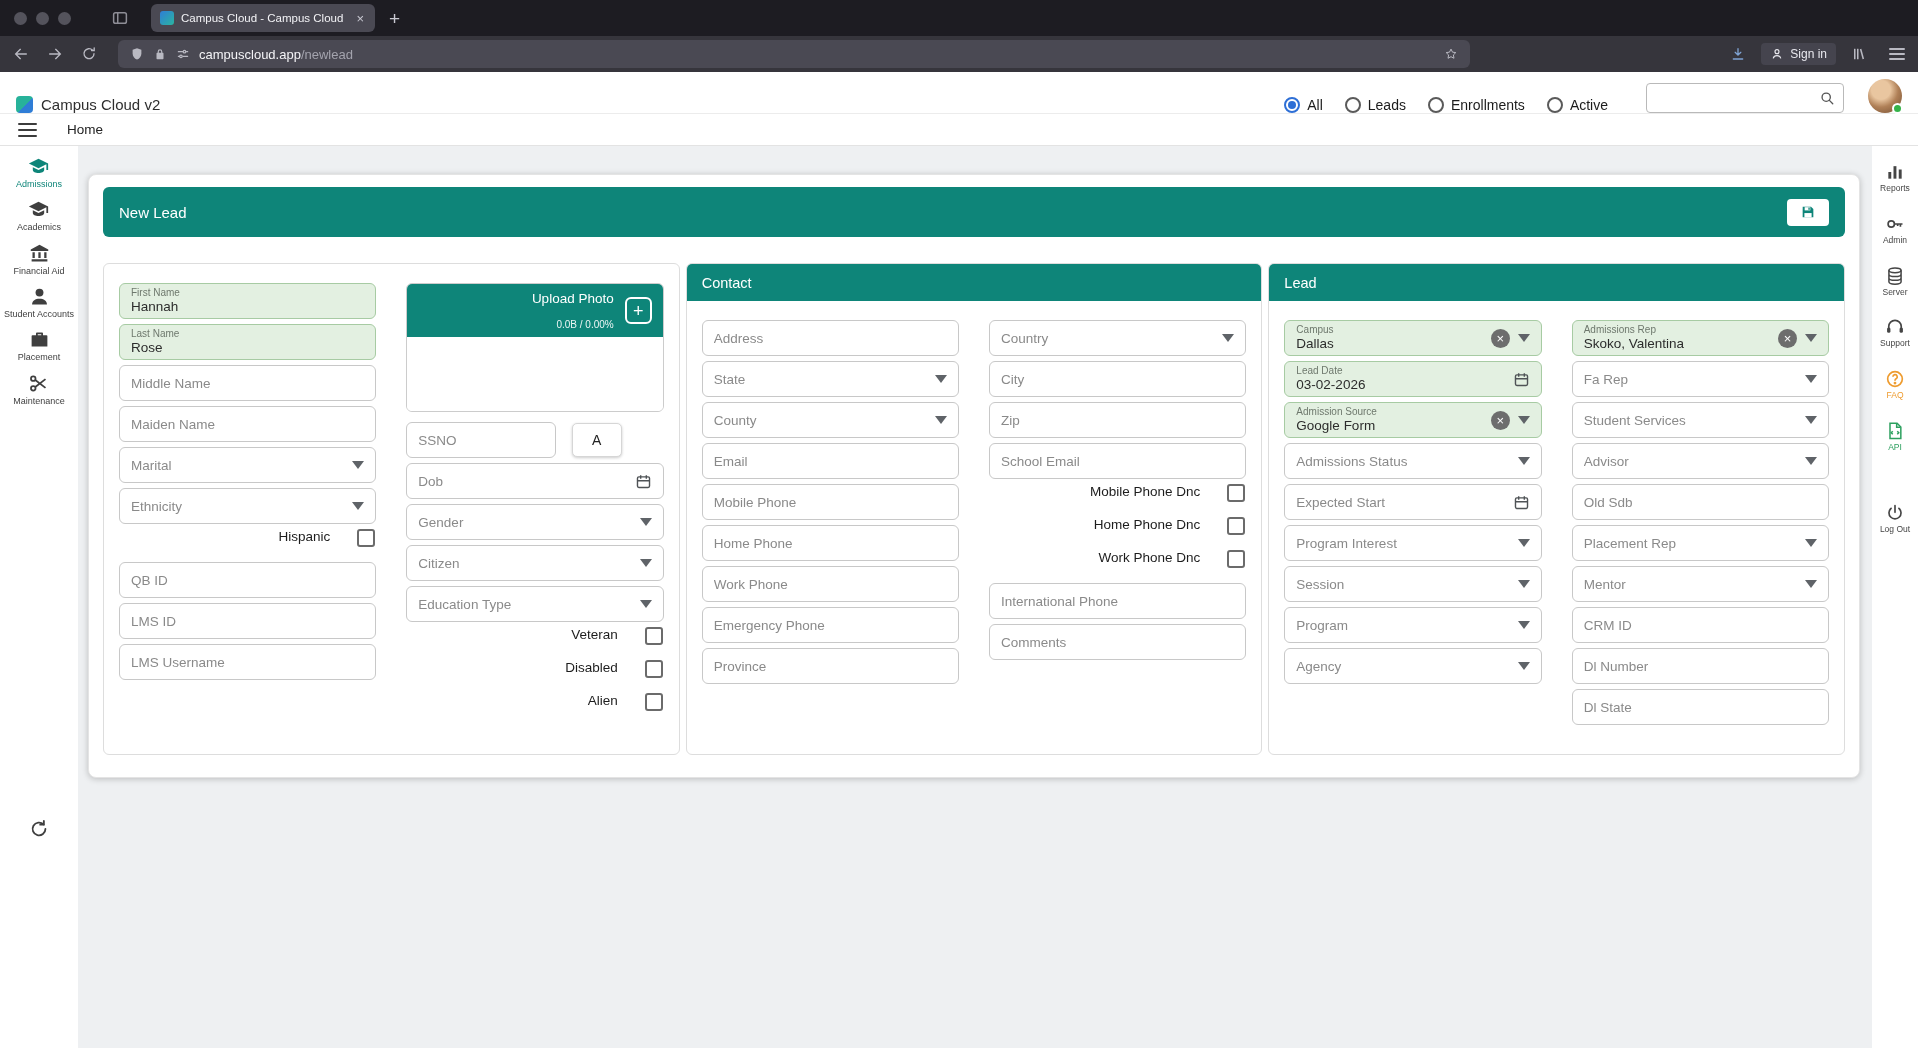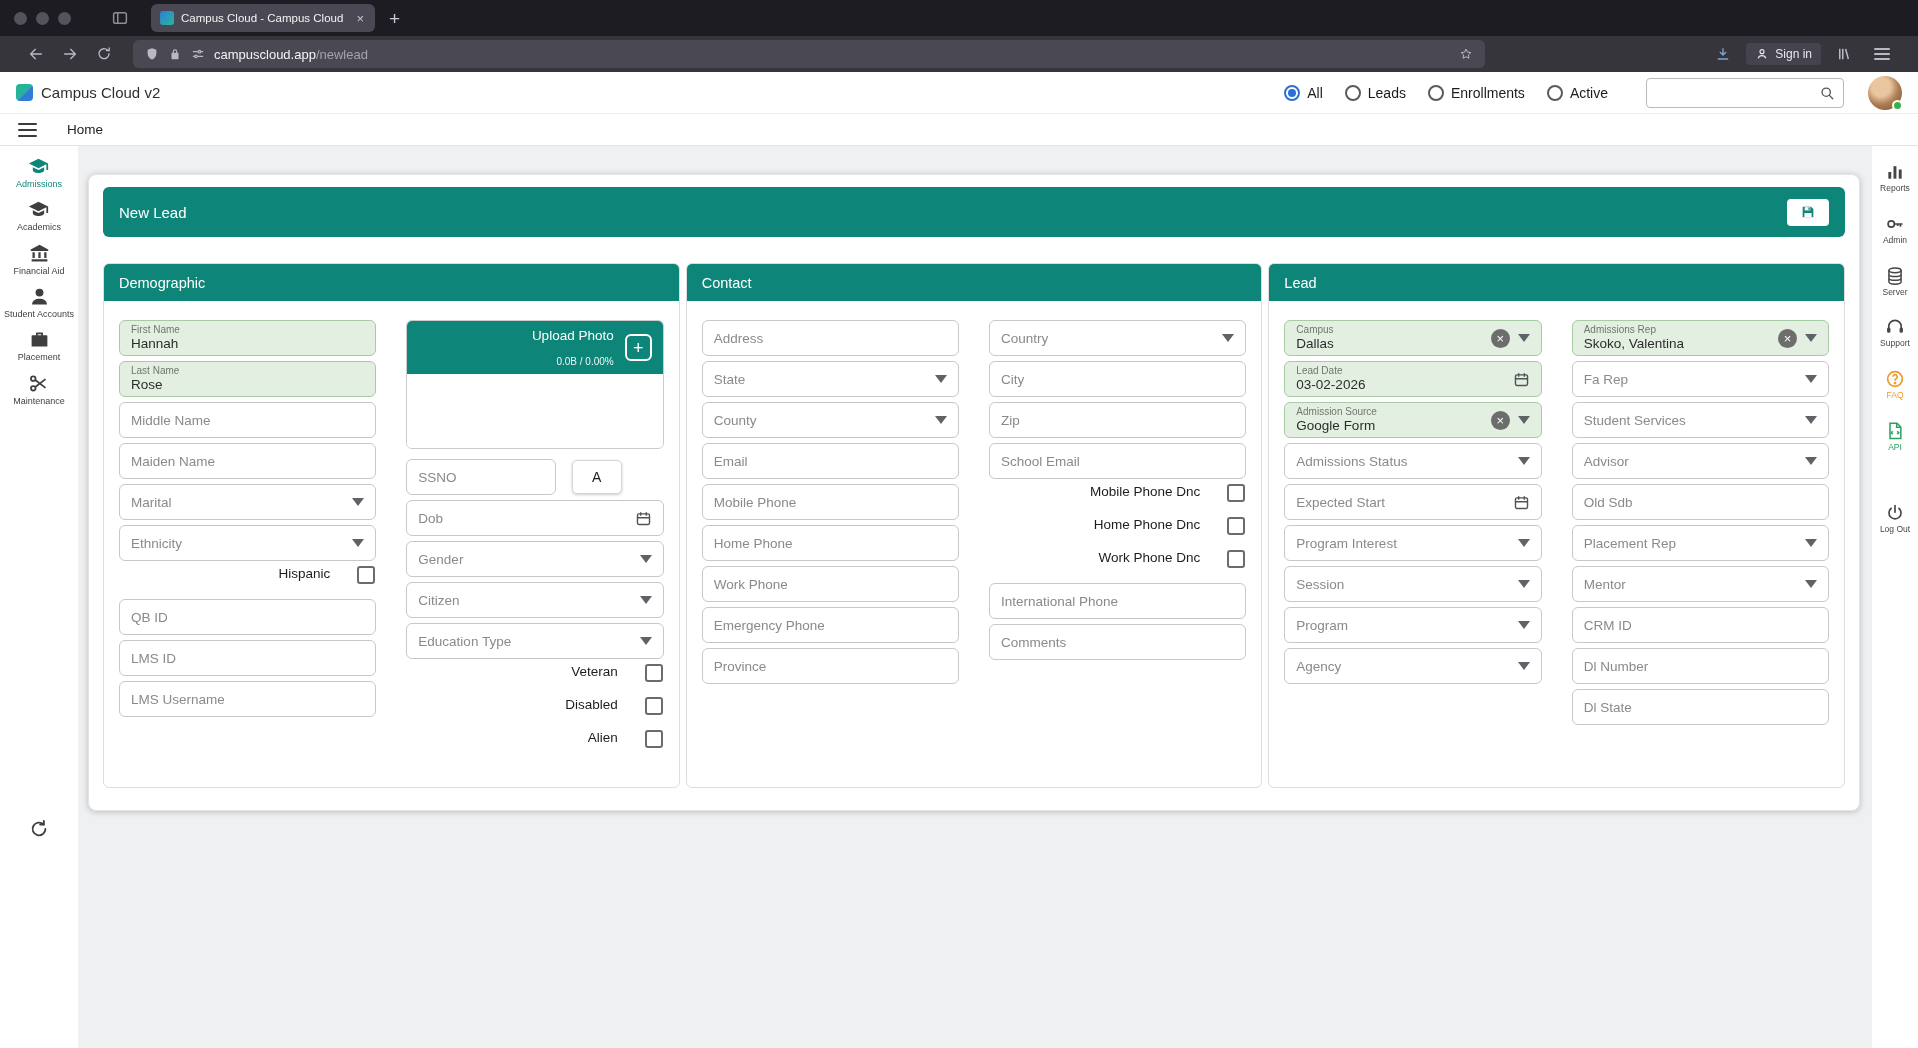--- a/index.html
+++ b/index.html
@@ -13,37 +13,37 @@
   .traffic{display:flex;gap:9px;align-items:center}
   .tl{width:13px;height:13px;border-radius:50%;background:#54535c;display:block;cursor:pointer}
   .tb-win-icon{margin-left:40px;color:#8e8d96}
   .tb-win-icon svg{width:18px;height:18px;display:block}
   .tab{margin-left:22px;width:224px;height:28px;background:#4a4953;border-radius:6px;display:flex;align-items:center;gap:7px;padding:0 9px;color:#f3f3f6;cursor:pointer}
   .tab-fav{width:14px;height:14px;border-radius:3px;background:linear-gradient(135deg,#2f7dd6,#2bb5a0);flex:0 0 auto}
   .tab-title{font-size:11.5px;white-space:nowrap;overflow:hidden;text-overflow:ellipsis;flex:1}
   .tab-close{font-size:13px;color:#c9c9d2;line-height:1;padding:2px}
   .newtab{margin-left:14px;color:#c9c9d2;font-size:19px;line-height:1;cursor:pointer}
 
-  .navbar{height:36px;background:#36353c;display:flex;align-items:center;padding:0 21px;gap:4px;flex:0 0 auto}
+  .navbar{height:36px;background:#36353c;display:flex;align-items:center;padding:0 6px;gap:4px;flex:0 0 auto}
   .nav-btn{width:30px;height:28px;display:flex;align-items:center;justify-content:center;color:#b9b9c2;border-radius:4px;cursor:pointer}
   .nav-btn svg{width:16px;height:16px}
   .urlbar{margin-left:10px;width:1352px;height:28px;background:#4a4953;border-radius:6px;display:flex;align-items:center;gap:9px;padding:0 12px;color:#b9b9c2;cursor:text}
   .ub-ic{display:flex;flex:0 0 auto}
   .ub-ic svg{width:14px;height:14px}
   .url-text{flex:1;font-size:13px;white-space:nowrap;overflow:hidden}
   .url-host{color:#f4f4f7}
   .url-path{color:#a3a3ad}
   .nav-right{margin-left:auto;display:flex;align-items:center;gap:8px}
   .signin{display:flex;align-items:center;gap:6px;background:#45444e;border-radius:4px;padding:4px 9px;color:#e8e8ee;font-size:12px;cursor:pointer}
   .signin svg{width:14px;height:14px}
   .hamb{width:16px;display:flex;flex-direction:column;gap:3px}
   .hamb span{height:2px;background:#b9b9c2;border-radius:1px}
 
   
-  .app-header{height:42px;background:#fff;display:flex;align-items:center;padding:0 16px;border-bottom:1px solid #ececec;flex:0 0 auto}
+  .app-header{height:42px;background:#fff;display:flex;align-items:flex-end;padding:0 16px;border-bottom:1px solid #ececec;flex:0 0 auto}
   .logo{width:17px;height:17px;border-radius:4px;background:linear-gradient(135deg,#27b29a 55%,#2f7dd6 55%);margin-right:8px;flex:0 0 auto}
   .brand{font-size:15px;color:#2f2f2f}
   .filters{margin-left:auto;display:flex;align-items:center;gap:22px;margin-right:38px}
   .radio-item{display:flex;align-items:center;gap:7px;font-size:14px;color:#1c1c1c;cursor:pointer}
   .radio{width:16px;height:16px;border:2px solid #5a5a5a;border-radius:50%;position:relative;display:block;background:#fff}
   .radio.on{border-color:var(--radio-blue)}
   .radio.on::after{content:"";position:absolute;inset:2px;border-radius:50%;background:var(--radio-blue)}
   .searchbox{width:198px;height:30px;border:1px solid #b9b9b9;border-radius:4px;display:flex;align-items:center;padding:0 8px;gap:6px;margin-right:24px;background:#fff}
   .searchbox input{flex:1;border:none;outline:none;font-size:13px;min-width:0;font-family:inherit}
   .searchbox svg{width:16px;height:16px;color:#555;flex:0 0 auto}
@@ -327,23 +327,20 @@
                   <path fill="currentColor" d="M4 4h12.5L20 7.5V20H4z"></path>
                   <rect x="7" y="4.8" width="8.5" height="4.8" fill="#fff"></rect>
                   <rect x="12.6" y="5.4" width="2" height="3.4" fill="currentColor"></rect>
                   <rect x="6.6" y="13.6" width="10.8" height="6.4" fill="#fff"></rect>
                 </svg>
               </span>
           </button>
         </div>
         <div class="sections" id="sections">
             <section class="panel">
-              <div class="panel-head">
-                <span class="panel-title">Demographic</span>
-              </div>
               <div class="panel-body">
                 <div class="fcol">
                   <div class="fld filled">
                     <div class="fgroup">
                       <div class="flab">First Name</div>
                       <div class="fval">Hannah</div>
                     </div>
                   </div>
                   <div class="fld filled">
                     <div class="fgroup">

